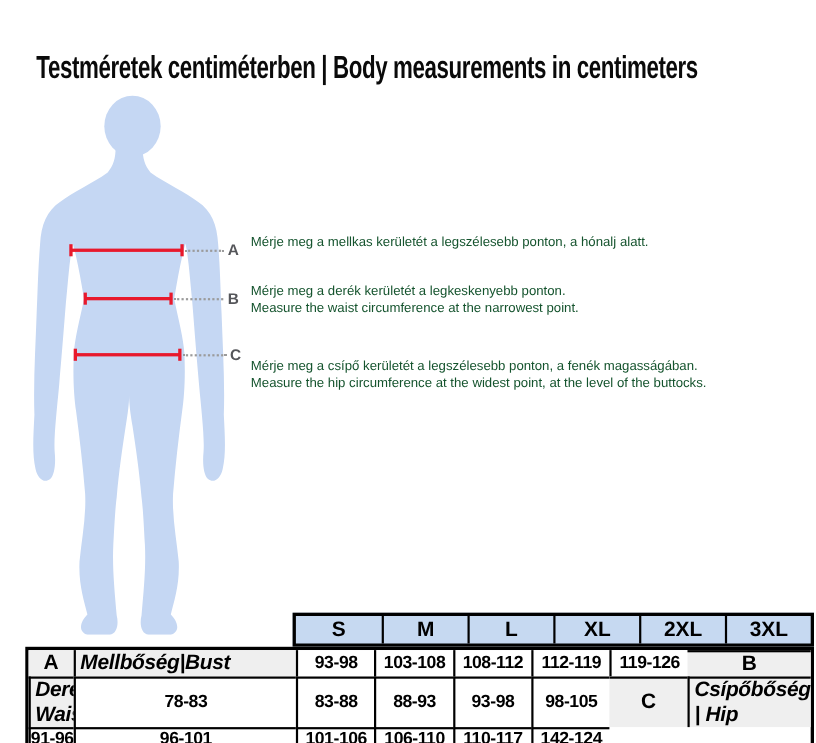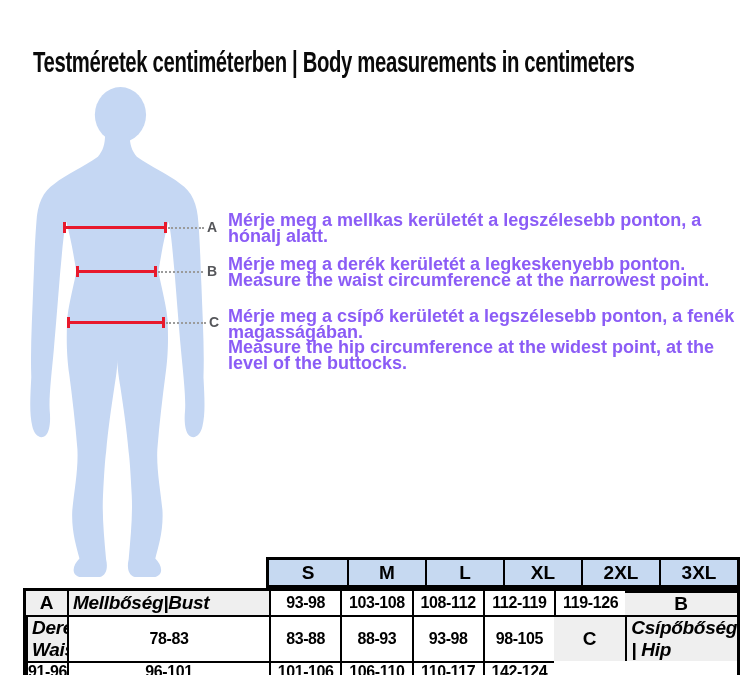--- a/index.html
+++ b/index.html
@@ -30,25 +30,25 @@
   .leader-c{left:166px;top:293px;width:40px;}
   .point-letter{
     position:absolute;font-size:14px;font-weight:bold;color:#55565a;line-height:1;
   }
   .pl-a{left:207px;top:191px;}
   .pl-b{left:207px;top:235px;}
   .pl-c{left:209px;top:286px;}
   
   .instr{
     position:absolute;left:228px;width:508px;
-    font-size:18px;font-weight:bold;color:#8b5cf6;line-height:15.5px;
+    font-size:12px;font-weight:normal;color:#14532d;line-height:15.5px;
   }
   .instr-a{top:184px;}
   .instr-b{top:228px;}
-  .instr-c{top:280px;}
+  .instr-c{top:296px;}
   
   .size-header{
     position:absolute;left:266px;top:528px;width:474px;height:31px;
     display:grid;grid-template-columns:repeat(6,1fr);
     border:3px solid #000;background:#c6d9f1;box-sizing:border-box;
   }
   .size-header .cell{
     display:flex;align-items:center;justify-content:center;
     font-size:19px;font-weight:bold;color:#000;border-left:2px solid #000;
   }

